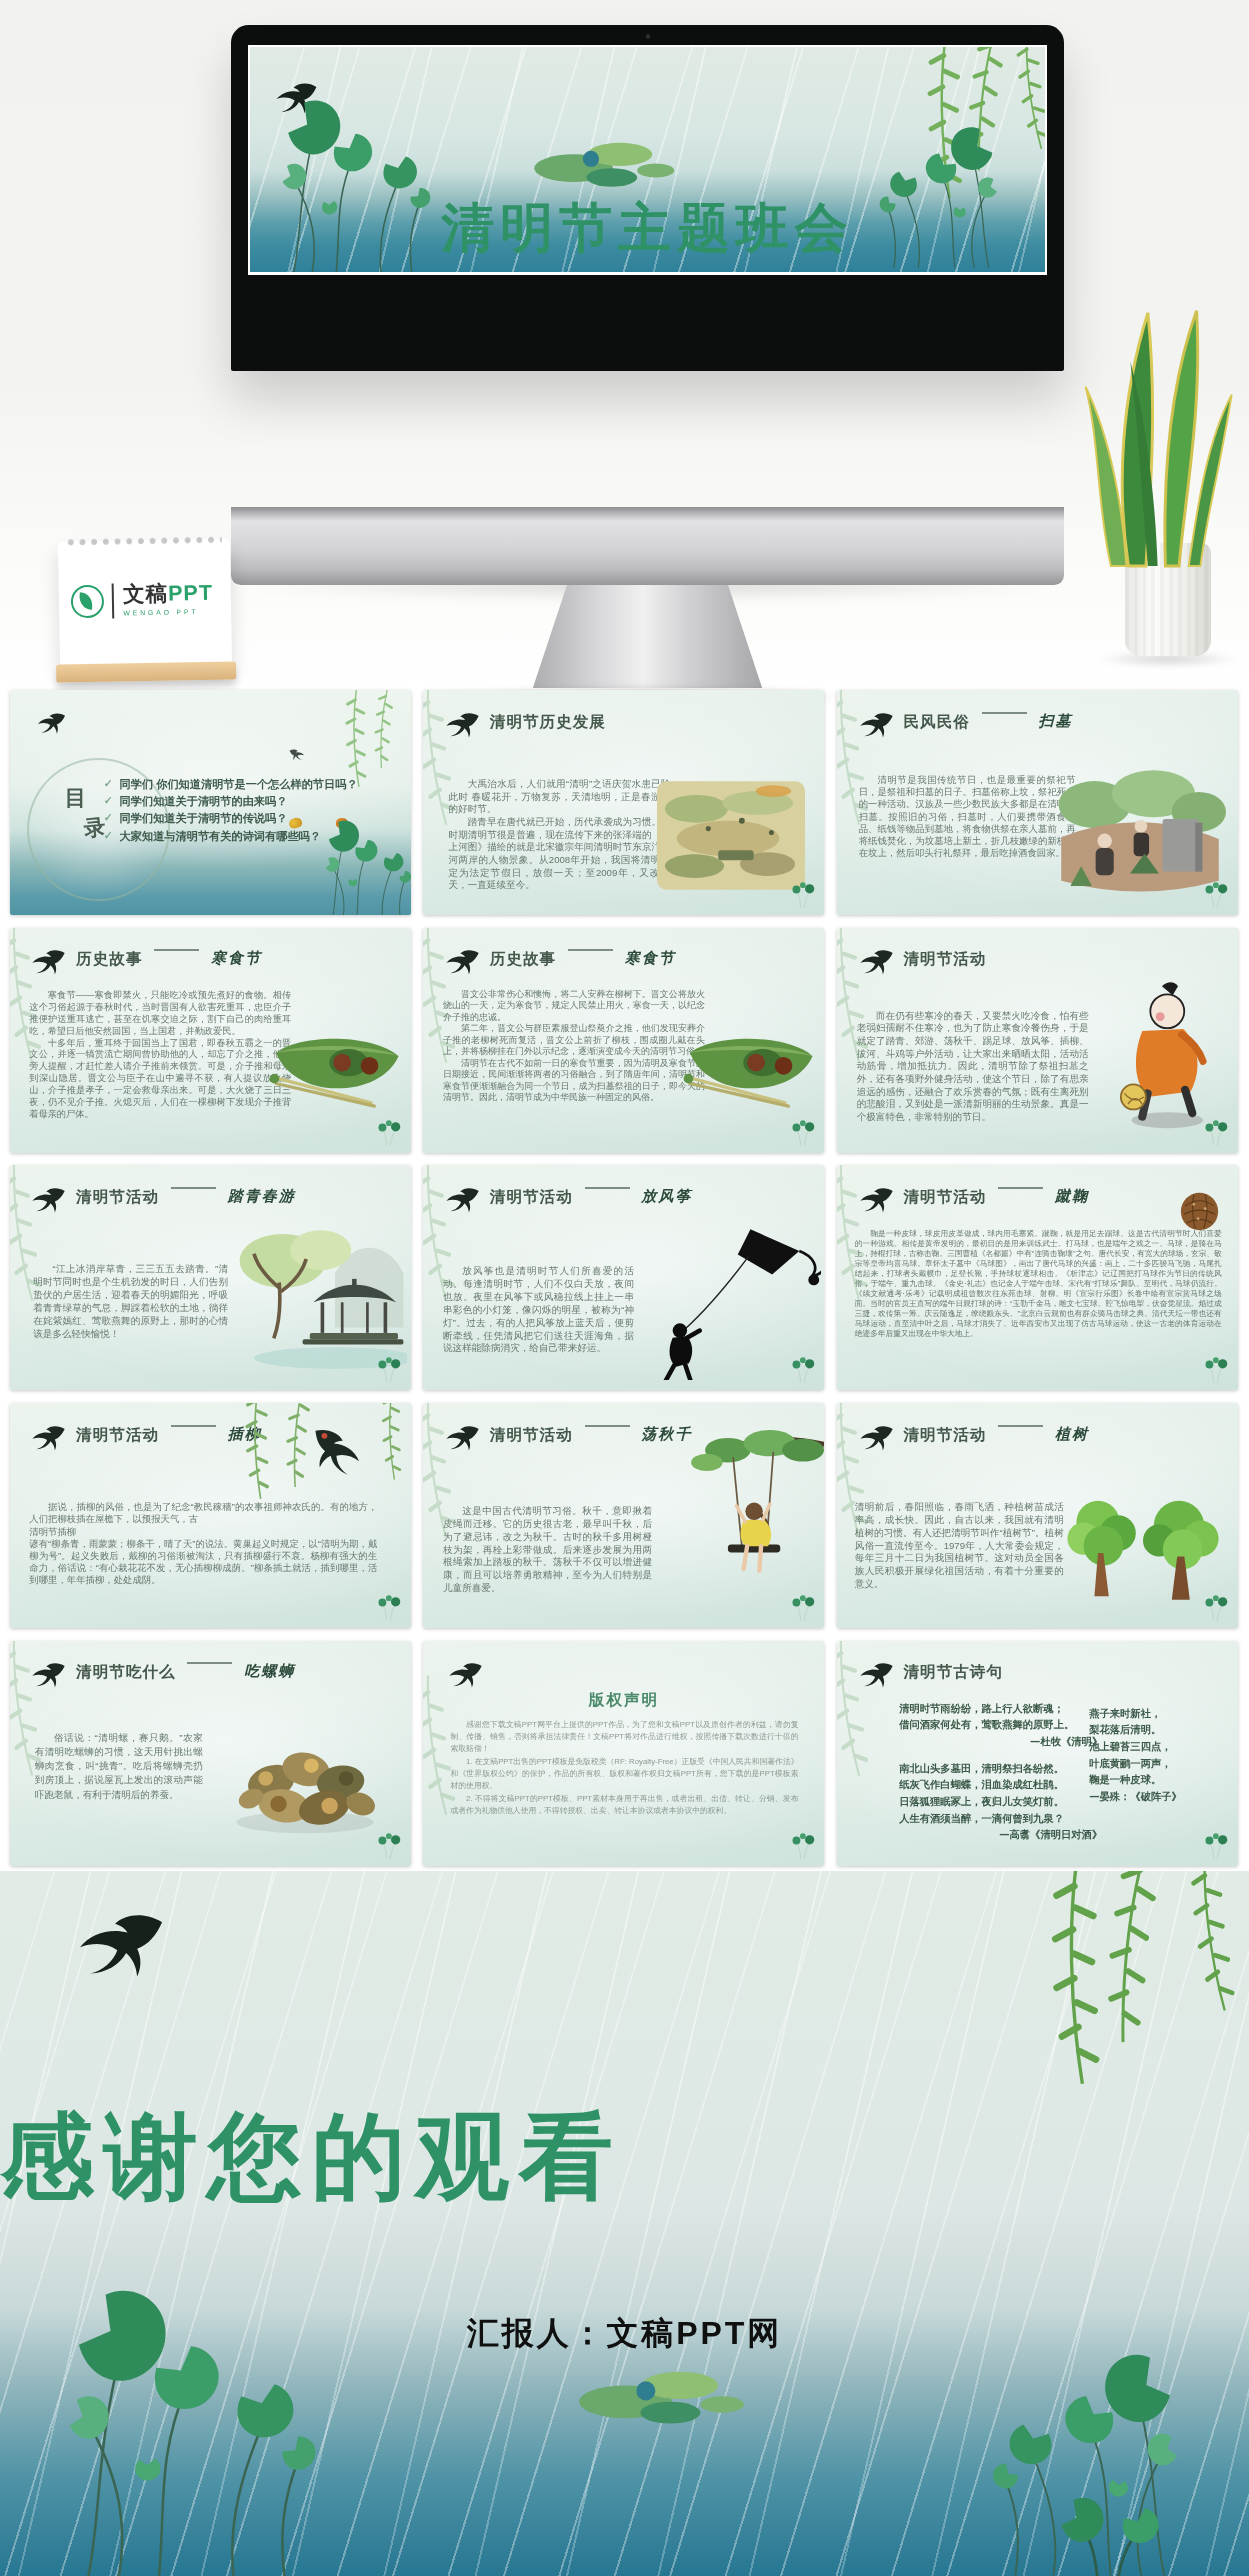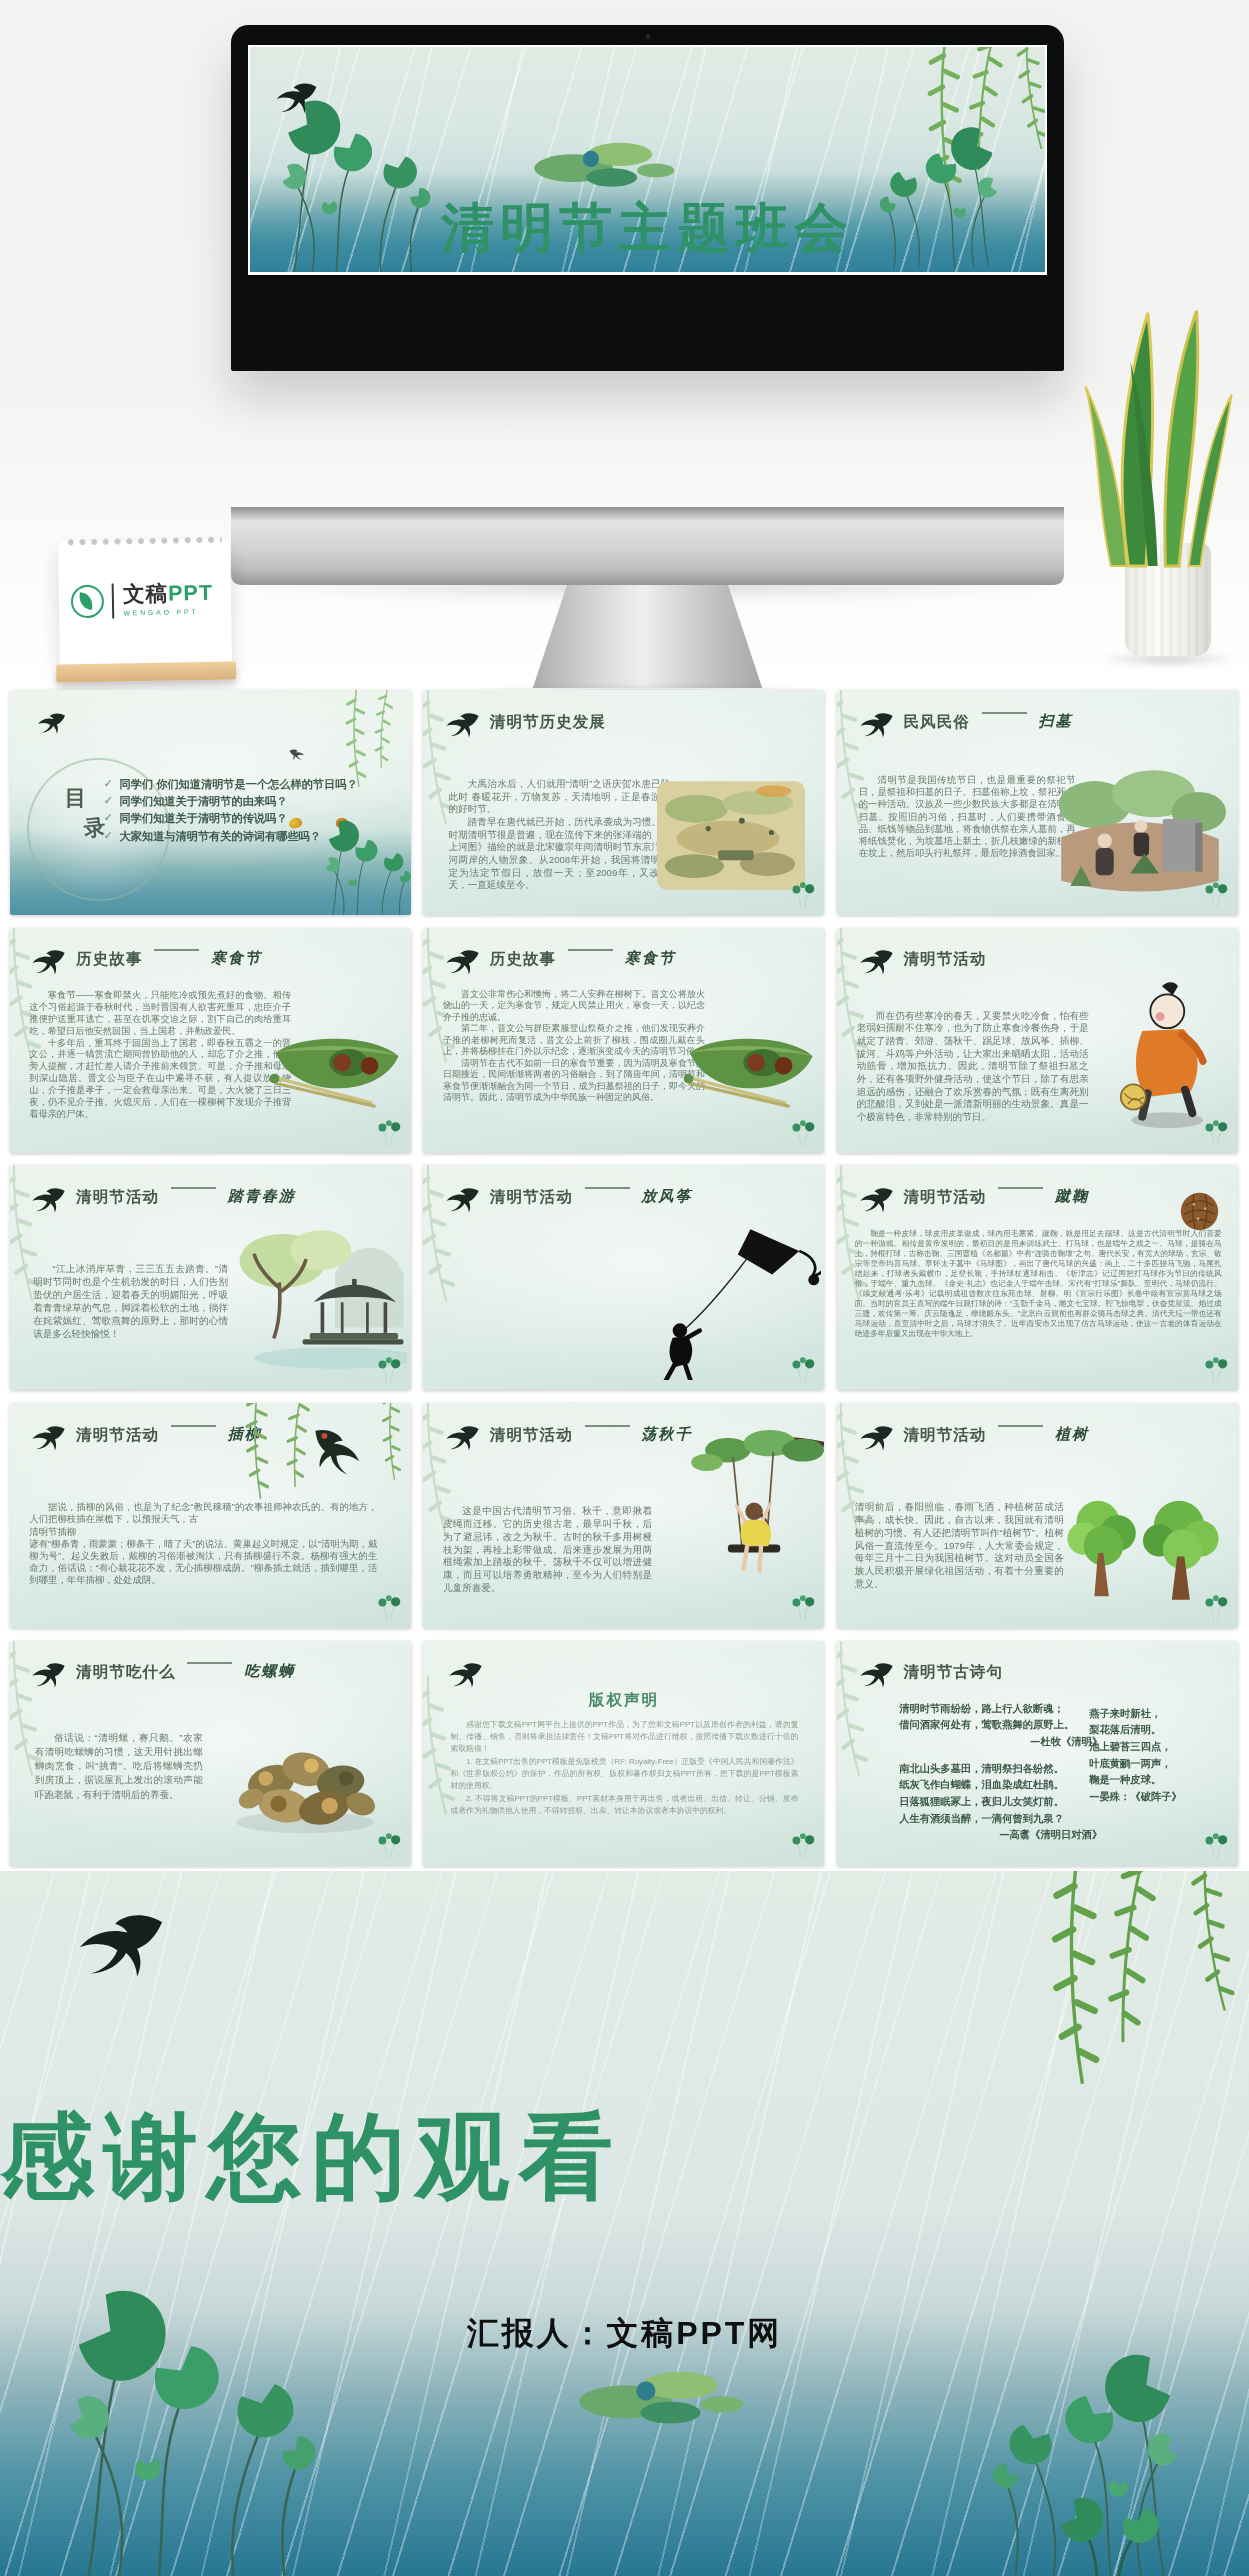--- a/index.html
+++ b/index.html
@@ -515,20 +515,23 @@
           <use href="#sym-willow-strand" width="50" height="160"></use>
         </svg>
       <div class="thumb-head">
         <svg class="swallow" viewBox="0 0 120 90">
             <use href="#sym-swallow"></use>
           </svg>
         <h3 class="t-title">清明节活动</h3>
         <span class="t-dash"></span>
         <span class="t-sub">放风筝</span>
       </div>
+      <div class="t-body">
+        <p>放风筝也是清明时节人们所喜爱的活动。每逢清明时节，人们不仅白天放，夜间也放。夜里在风筝下或风稳拉线上挂上一串串彩色的小灯笼，像闪烁的明星，被称为“神灯”。过去，有的人把风筝放上蓝天后，便剪断牵线，任凭清风把它们送往天涯海角，据说这样能除病消灾，给自己带来好运。</p>
+      </div>
       <svg class="illus il-kite" viewBox="0 0 220 180">
         <path d="M142 14 L196 38 L166 64 L128 42 Z" fill="#101010"></path>
         <path d="M196 38 C212 44 218 56 210 66 C224 64 230 50 222 40" stroke="#101010" stroke-width="3" fill="none"></path>
         <circle cx="212" cy="70" r="6" fill="#101010"></circle>
         <path d="M140 44 C116 76 92 104 70 124" stroke="#222" stroke-width="1.6" fill="none"></path>
         <circle cx="64" cy="126" r="8" fill="#0d0d0d"></circle>
         <path d="M56 134 C50 148 52 160 60 166 L74 162 C80 150 78 140 72 132 Z" fill="#0d0d0d"></path>
         <path d="M58 164 L48 182 M70 164 L76 182" stroke="#0d0d0d" stroke-width="5" stroke-linecap="round"></path>
         <path d="M72 134 L86 126" stroke="#0d0d0d" stroke-width="5" stroke-linecap="round"></path>
       </svg>

